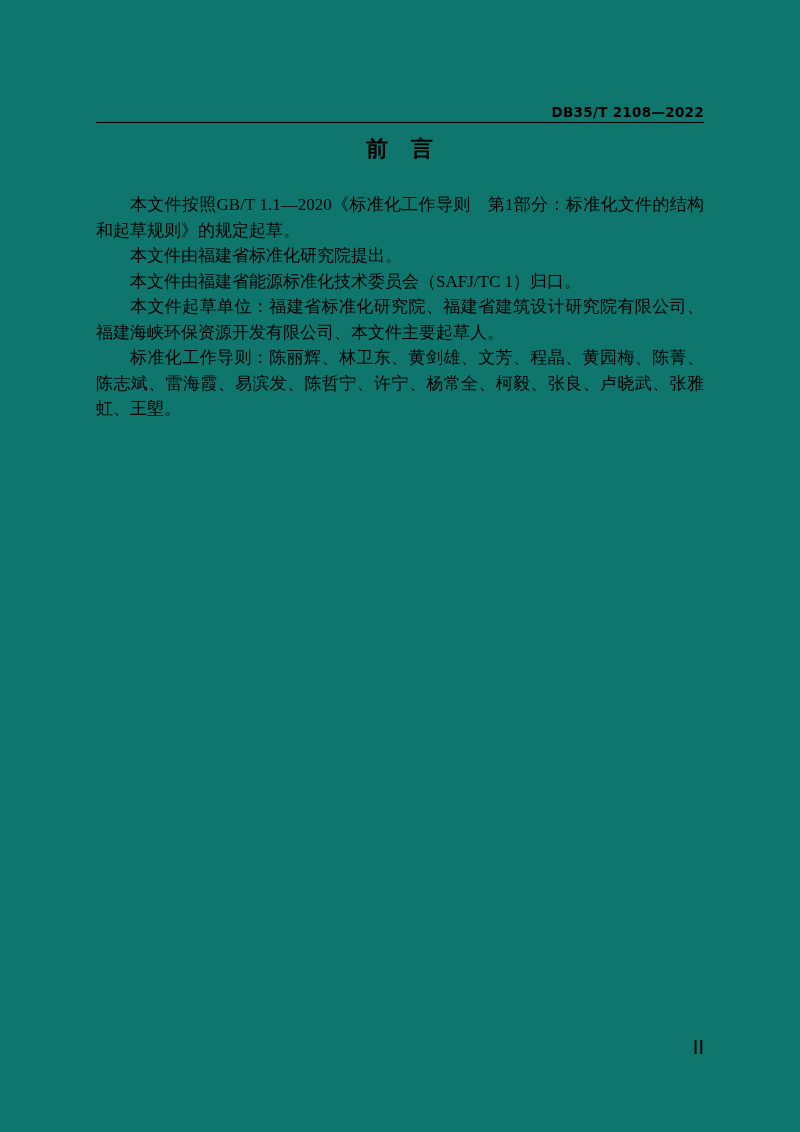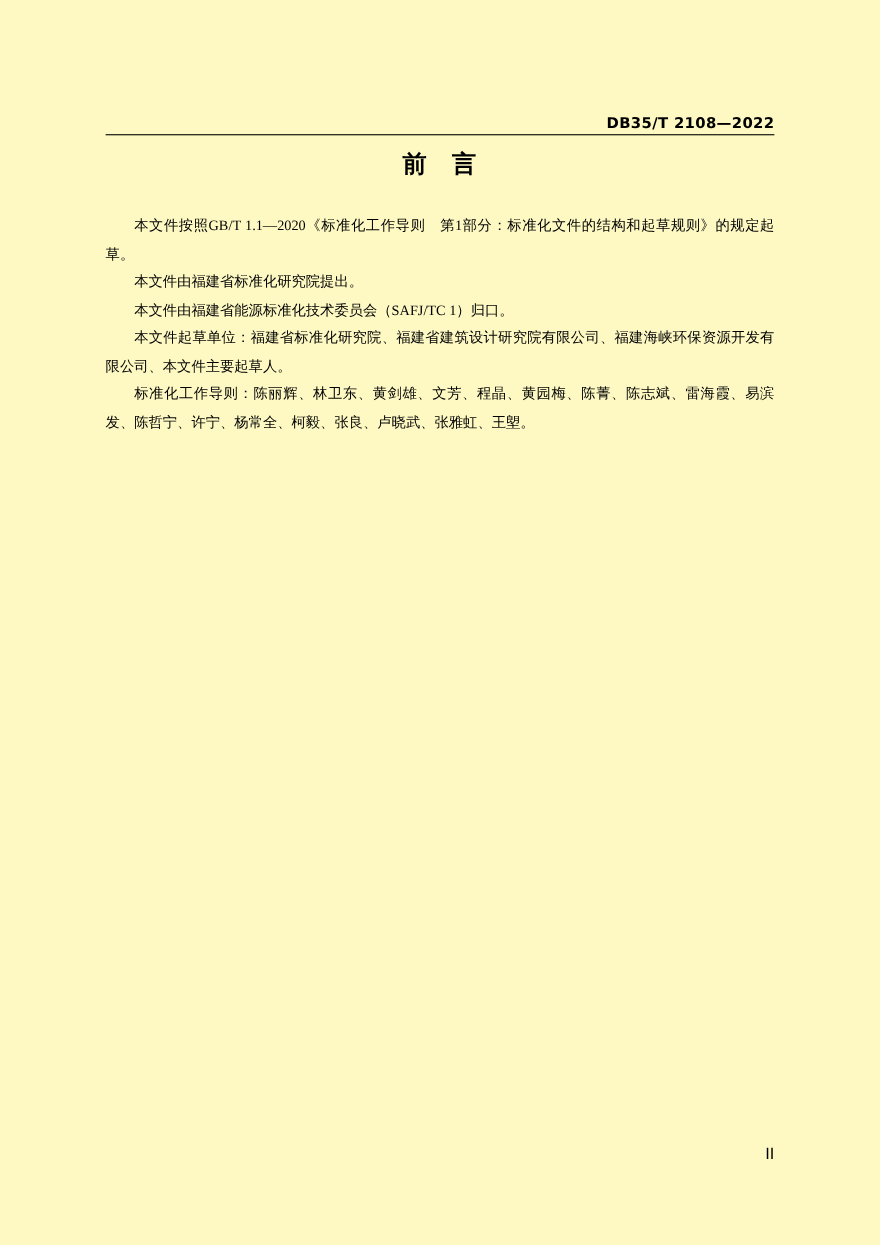--- a/index.html
+++ b/index.html
@@ -9,21 +9,21 @@
   }
   body {
     font-family: "Liberation Serif", serif;
     color: #000000;
   }
   .page {
     position: relative;
     width: 800px;
     height: 1132px;
     margin: 0 auto;
-    background: #fef9c3;
+    background: #0f766e;
     overflow: hidden;
     box-sizing: border-box;
   }
   .header-rule {
     position: absolute;
     top: 122px;
     left: 96px;
     right: 96px;
     border-bottom: 1.3px solid #000;
   }
@@ -50,35 +50,35 @@
   }
   .doc-title .gap {
     display: inline-block;
     width: 22px;
   }
   .body-block {
     position: absolute;
     top: 192px;
     left: 96px;
     width: 608px;
-    font-size: 13px;
+    font-size: 17px;
     line-height: 25.5px;
     text-align: justify;
     text-justify: inter-ideograph;
   }
   .para {
     margin: 0;
     text-indent: 2em;
   }
   .footer-page-no {
     position: absolute;
     bottom: 74px;
     right: 96px;
     font-family: "DejaVu Sans", sans-serif;
-    font-size: 14px;
+    font-size: 19px;
   }
 </style>
 </head>
 <body>
 
 <div class="page">
 
   <div class="header-std-no">DB35/T 2108—2022</div>
 
   <div class="header-rule"></div>

